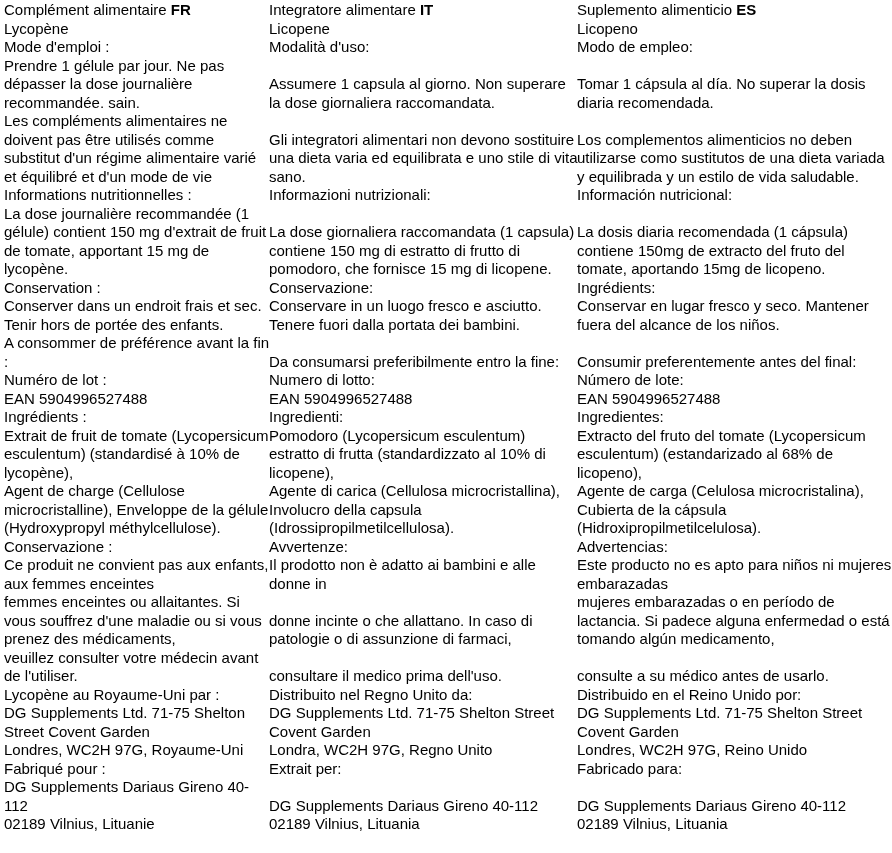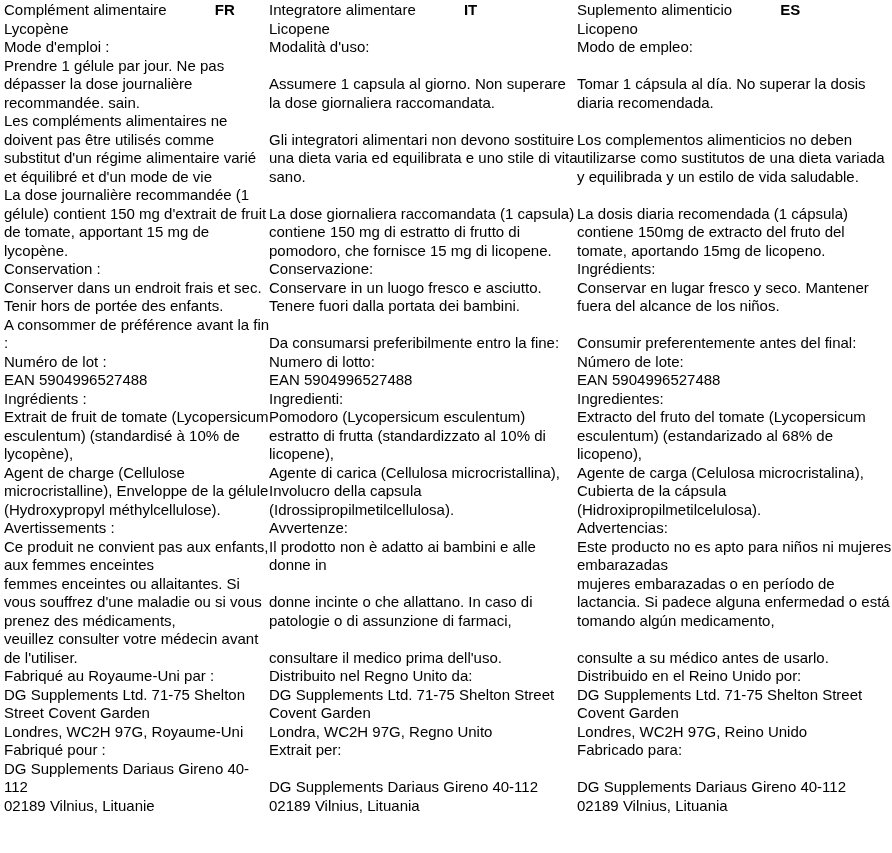--- a/index.html
+++ b/index.html
@@ -24,21 +24,21 @@
   col.col-fr { width: 265px; }
   col.col-it { width: 308px; }
   col.col-es { width: 319px; }
   td {
     vertical-align: bottom;
     padding: 0 0 0 4px;
     line-height: 18.5px;
     white-space: pre;          
     overflow: visible;
   }
-  td b { font-weight: bold; margin-left: 44px; }
+  td b { font-weight: bold; }
 </style>
 </head>
 <body>
 
 <table class="translation-table">
   <colgroup>
     <col class="col-fr">
     <col class="col-it">
     <col class="col-es">
   </colgroup>
@@ -73,20 +73,25 @@
 substitut d'un régime alimentaire varié
 et équilibré et d'un mode de vie</td>
         <td>Gli integratori alimentari non devono sostituire
 una dieta varia ed equilibrata e uno stile di vita
 sano.</td>
         <td>Los complementos alimenticios no deben
 utilizarse como sustitutos de una dieta variada
 y equilibrada y un estilo de vida saludable.</td>
       </tr>
       <tr>
+        <td>Informations nutritionnelles :</td>
+        <td>Informazioni nutrizionali:</td>
+        <td>Información nutricional:</td>
+      </tr>
+      <tr>
         <td>La dose journalière recommandée (1
 gélule) contient 150 mg d'extrait de fruit
 de tomate, apportant 15 mg de
 lycopène.</td>
         <td>La dose giornaliera raccomandata (1 capsula)
 contiene 150 mg di estratto di frutto di
 pomodoro, che fornisce 15 mg di licopene.</td>
         <td>La dosis diaria recomendada (1 cápsula)
 contiene 150mg de extracto del fruto del
 tomate, aportando 15mg de licopeno.</td>
@@ -141,21 +146,21 @@
 microcristalline), Enveloppe de la gélule
 (Hydroxypropyl méthylcellulose).</td>
         <td>Agente di carica (Cellulosa microcristallina),
 Involucro della capsula
 (Idrossipropilmetilcellulosa).</td>
         <td>Agente de carga (Celulosa microcristalina),
 Cubierta de la cápsula
 (Hidroxipropilmetilcelulosa).</td>
       </tr>
       <tr>
-        <td>Avertissements :</td>
+        <td>Conservazione :</td>
         <td>Avvertenze:</td>
         <td>Advertencias:</td>
       </tr>
       <tr>
         <td>Ce produit ne convient pas aux enfants,
 aux femmes enceintes</td>
         <td>Il prodotto non è adatto ai bambini e alle
 donne in</td>
         <td>Este producto no es apto para niños ni mujeres
 embarazadas</td>
@@ -170,21 +175,21 @@
 lactancia. Si padece alguna enfermedad o está
 tomando algún medicamento,</td>
       </tr>
       <tr>
         <td>veuillez consulter votre médecin avant
 de l'utiliser.</td>
         <td>consultare il medico prima dell'uso.</td>
         <td>consulte a su médico antes de usarlo.</td>
       </tr>
       <tr>
-        <td>Fabriqué au Royaume-Uni par :</td>
+        <td>Lycopène au Royaume-Uni par :</td>
         <td>Distribuito nel Regno Unito da:</td>
         <td>Distribuido en el Reino Unido por:</td>
       </tr>
       <tr>
         <td>DG Supplements Ltd. 71-75 Shelton
 Street Covent Garden</td>
         <td>DG Supplements Ltd. 71-75 Shelton Street
 Covent Garden</td>
         <td>DG Supplements Ltd. 71-75 Shelton Street
 Covent Garden</td>

